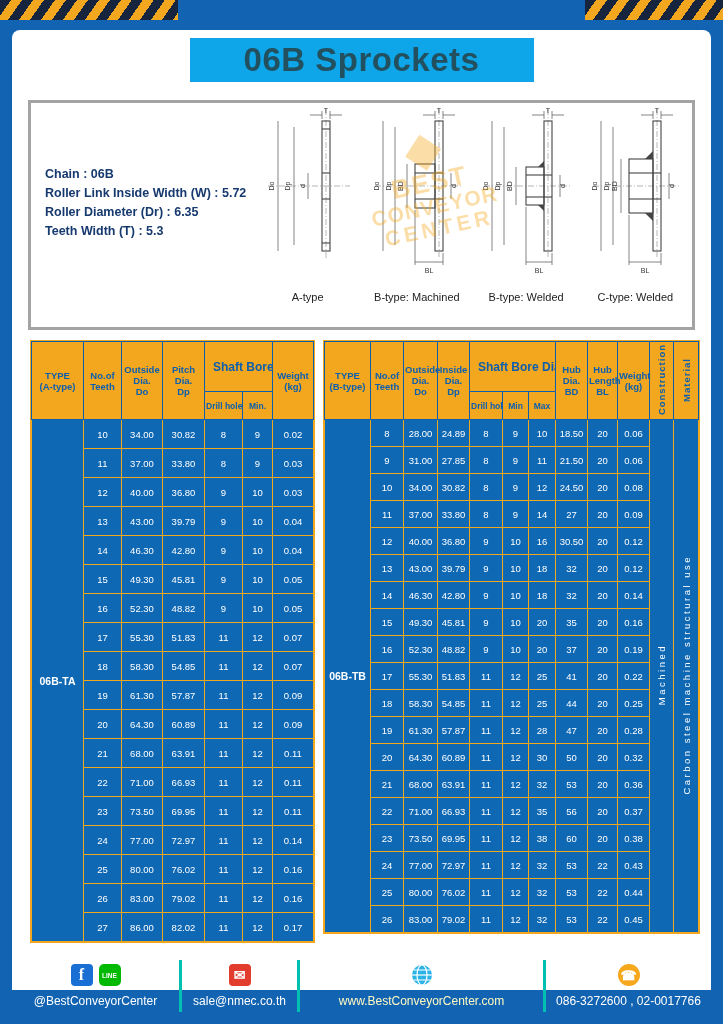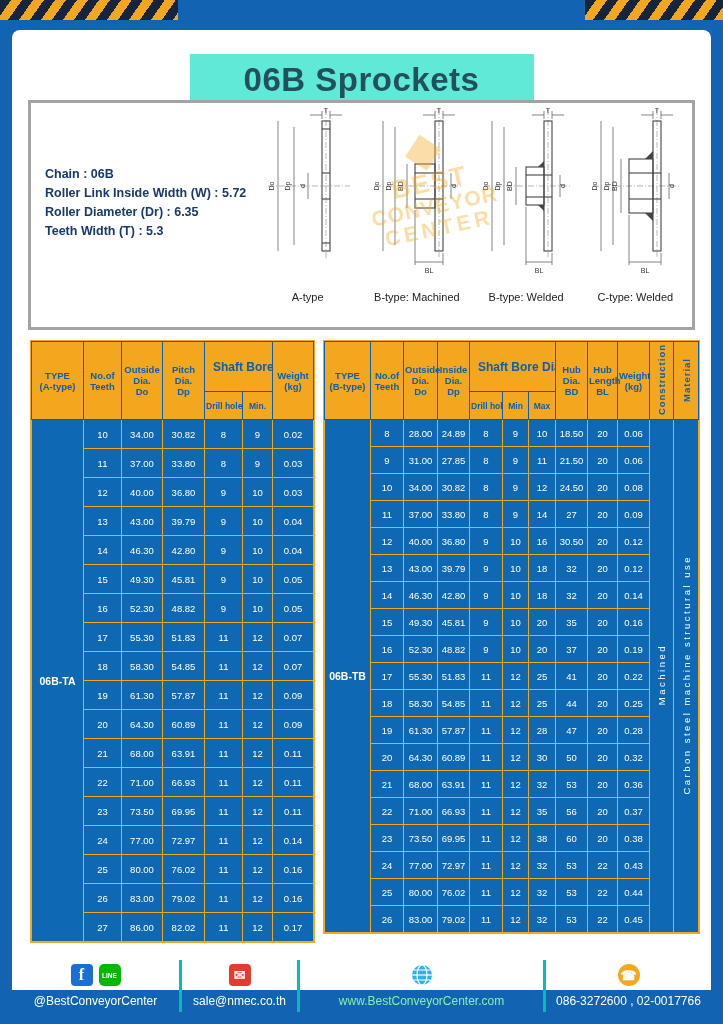--- a/index.html
+++ b/index.html
@@ -13,21 +13,21 @@
   
   .hazard { position:absolute; top:0; height:20px;
     background:repeating-linear-gradient(125deg,#17243e 0 9px,#f2a71f 9px 18px); }
   .hazard.left  { left:0;  width:178px; }
   .hazard.right { right:0; width:138px; }
   .sheet { position:absolute; left:12px; right:12px; top:30px; bottom:12px;
     background:#fff; border-radius:8px 8px 0 0; }
 
   
   .title-banner { position:absolute; left:50%; transform:translateX(-50%);
-    top:24px; width:344px; height:52px; background:#5eead4;
+    top:8px; width:344px; height:44px; background:#0ea5e9;
     display:flex; align-items:center; justify-content:center; }
   .title-banner h1 { font-size:33px; color:#22505e; font-weight:bold; letter-spacing:.5px; }
 
   
   .spec-panel { position:absolute; left:16px; top:70px; width:667px; height:230px;
     border:3px solid #a3a3a3; background:#fff; }
   .spec-text { position:absolute; left:14px; top:62px; }
   .spec-text .spec-line { font-size:12.5px; font-weight:bold; color:#16396e;
     line-height:19px; white-space:nowrap; }
   .diagrams { position:absolute; left:222px; top:4px; right:2px; bottom:0; display:flex; }
@@ -70,21 +70,21 @@
   td.vert-cell .vtext { letter-spacing:2.5px; font-size:9.5px; }
 
   
   .footer { position:absolute; left:0; right:0; bottom:0; height:52px; display:flex; }
   .fcol { display:flex; flex-direction:column; border-right:3px solid #00c0b2; }
   .fcol.c1 { width:170px; } .fcol.c2 { width:118px; } .fcol.c3 { width:246px; }
   .fcol.c4 { flex:1; border-right:none; }
   .ficons { height:30px; background:#fff; display:flex; align-items:center; justify-content:center; gap:6px; }
   .ftext { flex:1; background:#1263b2; display:flex; align-items:center; justify-content:center;
     font-size:12px; font-weight:normal; }
-  .ftext.t-white { color:#ffffff; } .ftext.t-yellow { color:#86efac;text-align:center; }
+  .ftext.t-white { color:#ffffff; } .ftext.t-yellow { color:#fef9c3;text-align:center; }
   .icon { width:22px; height:22px; border-radius:4px; display:flex; align-items:center;
     justify-content:center; color:#fff; font-weight:bold; }
   .icon.fb { background:#1a6fd4; font-size:16px; font-family:"Liberation Serif",serif; }
   .icon.line { background:#00b900; border-radius:5px; font-size:6.5px; letter-spacing:0; }
   .icon.mail { background:#e23c2e; font-size:14px; }
   .icon.globe { background:transparent; }
   .icon.phone { background:#f5a81c; border-radius:50%; font-size:13px; }
 </style>
 </head>
 <body>

